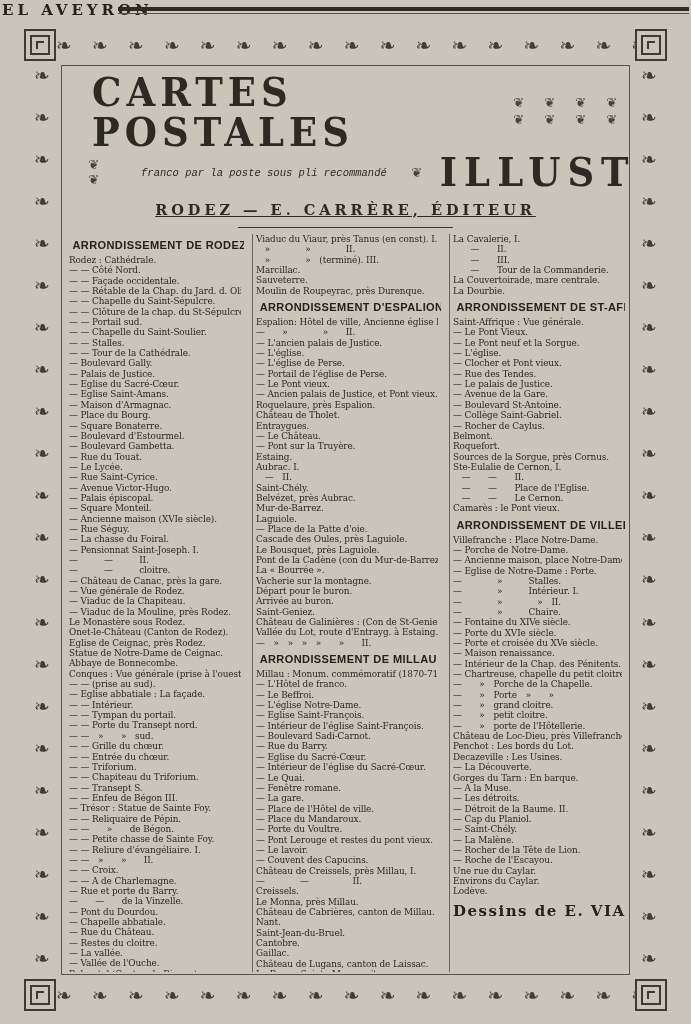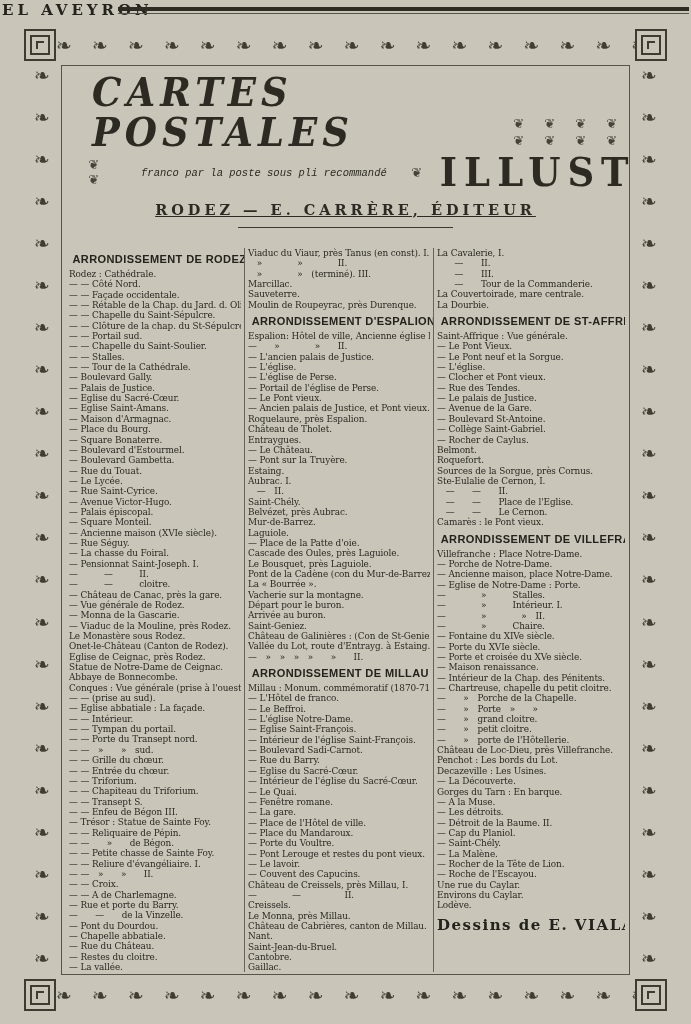--- a/index.html
+++ b/index.html
@@ -36,21 +36,21 @@
     writing-mode:vertical-rl;
     font-family:"DejaVu Sans",sans-serif;font-size:19px;letter-spacing:7px;color:#403d33;
     line-height:36px;white-space:nowrap;
   }
 
   
   .sheet{flex:1;min-width:0;border:1px solid #56534a;margin:1px;padding:2px 4px;display:flex;flex-direction:column;overflow:hidden;}
 
   
   .ad-header{flex:0 0 auto;padding-top:6px;}
-  .title-row1{display:flex;align-items:flex-end;padding-left:26px;font-style:italic;}
+  .title-row1{display:flex;align-items:center;padding-left:26px;}
   .title1{
     font-family:"DejaVu Serif",serif;font-weight:bold;font-size:37px;line-height:38px;
     letter-spacing:5px;color:#2c2a23;transform:scaleY(1.05);
   }
   .fleuron-cluster{font-family:"DejaVu Sans",sans-serif;color:#46433a;font-size:13px;margin-left:14px;letter-spacing:8px;white-space:nowrap;overflow:hidden;}
   .cluster-stack{display:flex;flex-direction:column;gap:2px;margin-left:10px;margin-bottom:2px;}
   .title-row2{display:flex;align-items:center;margin-top:2px;}
   .price-block{width:250px;text-align:center;flex:0 0 auto;margin-left:40px;}
   .price-label{font-family:"Liberation Sans",sans-serif;font-weight:bold;font-size:10.5px;color:#2c2a23;}
   .price-note{font-family:Liberation Mono, monospace;font-style:italic;font-size:10.5px;color:#2c2a23;margin-top:1px;}
@@ -59,21 +59,21 @@
     letter-spacing:7px;color:#2c2a23;margin-left:18px;transform:scaleY(1.05);
   }
   .mini-fleuron{font-family:"DejaVu Sans",sans-serif;color:#46433a;font-size:13px;margin-left:22px;}
   .publisher-line{
     text-align:center;margin-top:9px;
     font-family:"DejaVu Serif",serif;font-weight:bold;font-size:14.5px;letter-spacing:4px;color:#2c2a23;text-decoration:underline;
   }
   .publisher-rule{width:215px;height:1px;background:#3c3931;margin:9px auto 4px auto;}
 
   
-  .columns{flex:1;display:flex;min-height:0;overflow:hidden;margin-top:16px;}
+  .columns{flex:1;display:flex;min-height:0;overflow:hidden;margin-top:2px;gap:8px;}
   .col{overflow:hidden;padding:0 3px;}
   .col-1{flex:0 0 172px;}
   .col-2{flex:0 0 182px;border-left:1px solid #66635a;}
   .col-3{flex:1;border-left:1px solid #66635a;}
   .b-i{
     font-family:"DejaVu Serif",serif;font-size:8.9px;line-height:10.35px;
     white-space:nowrap;overflow:hidden;color:#2b2922;letter-spacing:-0.1px;
   }
   .b-h{
     font-family:"Liberation Sans",sans-serif;font-weight:bold;font-size:11.5px;
@@ -157,21 +157,21 @@
             <div class="b-i">— Palais épiscopal.</div>
             <div class="b-i">— Square Monteil.</div>
             <div class="b-i">— Ancienne maison (XVIe siècle).</div>
             <div class="b-i">— Rue Séguy.</div>
             <div class="b-i">— La chasse du Foiral.</div>
             <div class="b-i">— Pensionnat Saint-Joseph. I.</div>
             <div class="b-i">—   —   II.</div>
             <div class="b-i">—   —   cloitre.</div>
             <div class="b-i">— Château de Canac, près la gare.</div>
             <div class="b-i">— Vue générale de Rodez.</div>
-            <div class="b-i">— Monna de la Gascarie.</div>
+            <div class="b-i">— Viaduc de la Chapiteau.</div>
             <div class="b-i">— Viaduc de la Mouline, près Rodez.</div>
             <div class="b-i">Le Monastère sous Rodez.</div>
             <div class="b-i">Onet-le-Château (Canton de Rodez).</div>
             <div class="b-i">Eglise de Ceignac, près Rodez.</div>
             <div class="b-i">Statue de Notre-Dame de Ceignac.</div>
             <div class="b-i">Abbaye de Bonnecombe.</div>
             <div class="b-i">Conques : Vue générale (prise à l'ouest).</div>
             <div class="b-i">— — (prise au sud).</div>
             <div class="b-i">— Eglise abbatiale : La façade.</div>
             <div class="b-i">— — Intérieur.</div>

